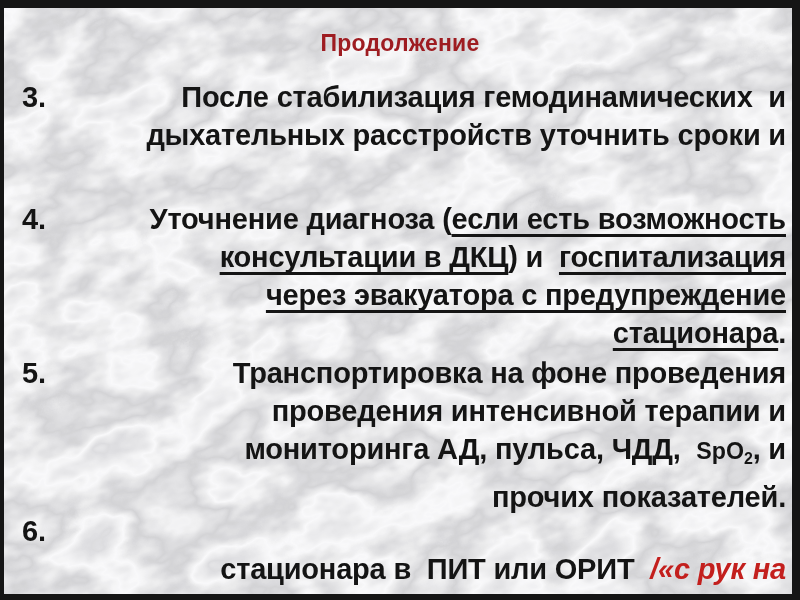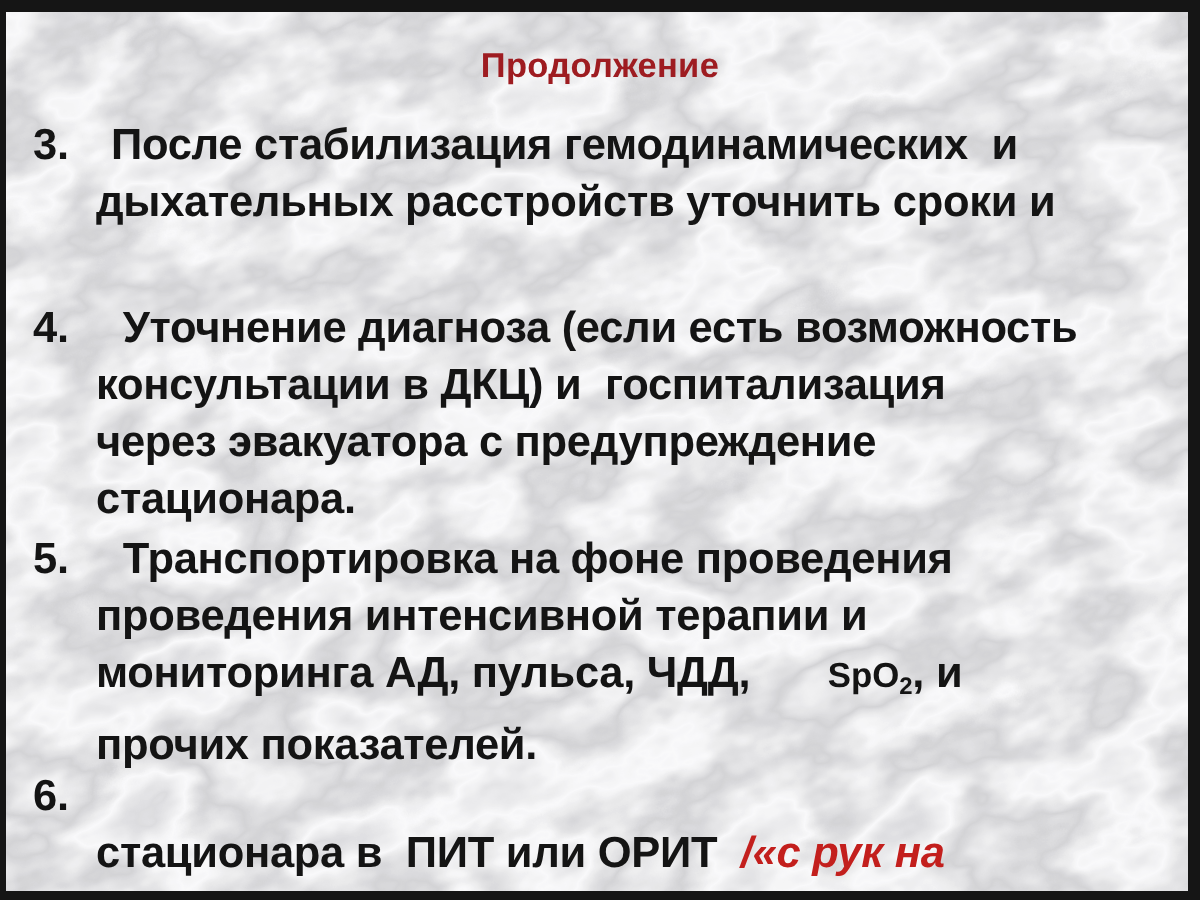--- a/index.html
+++ b/index.html
@@ -24,33 +24,34 @@
     color: var(--title-red, #9e1c21);
     letter-spacing: 0.2px;
   }
   .list { position: absolute; left: 22px; right: 14px; top: 78px; }
   .item {
     position: relative;
     padding-left: 42px;
     font-size: 29px; font-weight: bold; line-height: 38px;
     letter-spacing: -0.2px;
   }
-  .item .txt { white-space: pre-wrap; text-indent: 10px; }
+  .item .txt { white-space: pre-wrap; text-indent: 10px; text-align: right; }
   .num { position: absolute; left: 0; top: 0; line-height: 38px; }
   .item:nth-child(1) { margin-bottom: 8px; }
   .item:nth-child(2) { margin-bottom: 2px; }
   .item:nth-child(3) { margin-bottom: -4px; }
   .u {
+    text-decoration: underline;
     text-decoration-thickness: 3px;
     text-underline-offset: 5px;
     text-decoration-skip-ink: none;
   }
   .red { color: var(--accent-red, #c31f1d); }
   .it { font-style: italic; }
-  .latin { font-size: 0.8em; letter-spacing: 0; margin-left: 36px; }
+  .latin { font-size: 0.8em; letter-spacing: 0; }
   .sub { font-size: 0.55em; vertical-align: -0.3em; }
 </style>
 </head>
 <body>
 
 <div class="slide">
 
   <svg class="marble" width="800" height="600" viewBox="0 0 800 600" aria-hidden="true">
     <defs>
       <filter id="marbleF" x="-20%" y="-20%" width="140%" height="140%">

